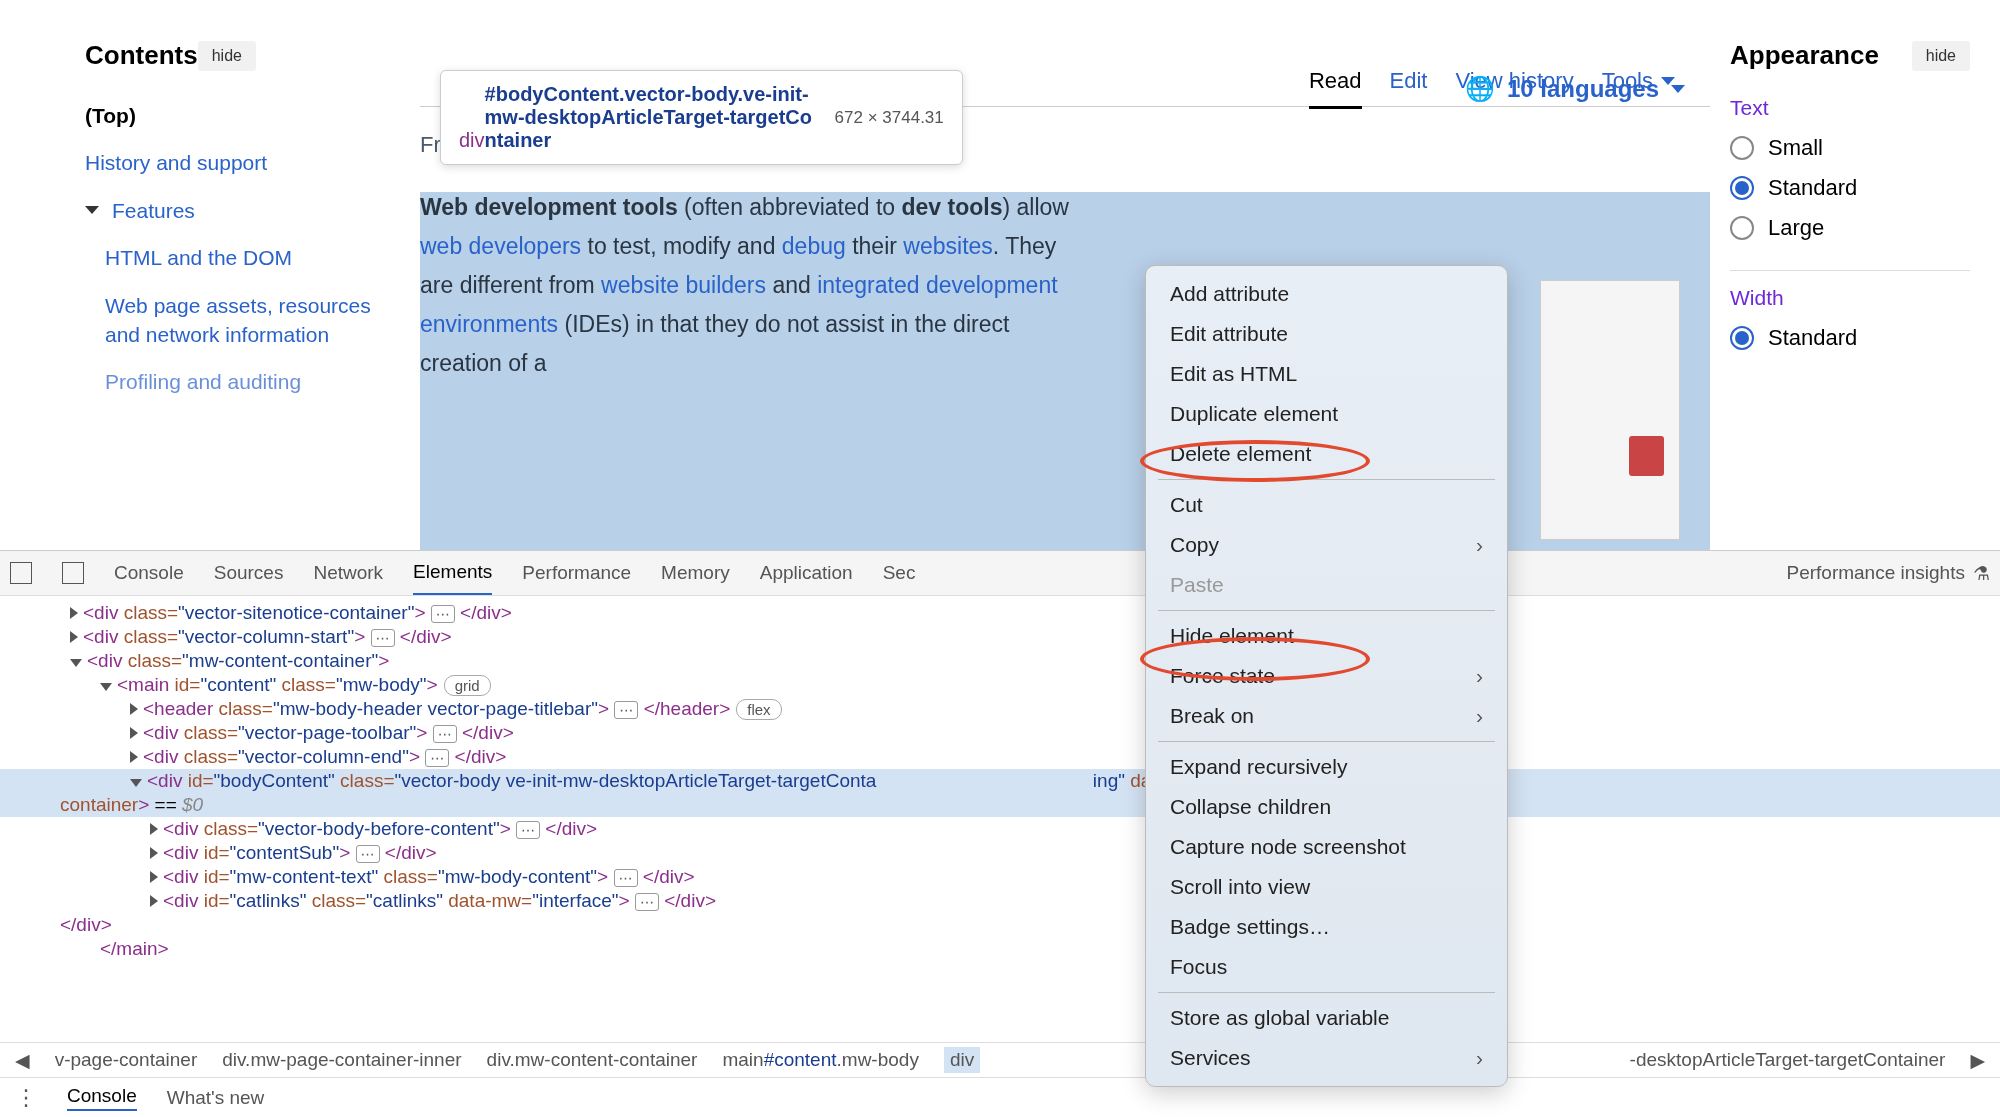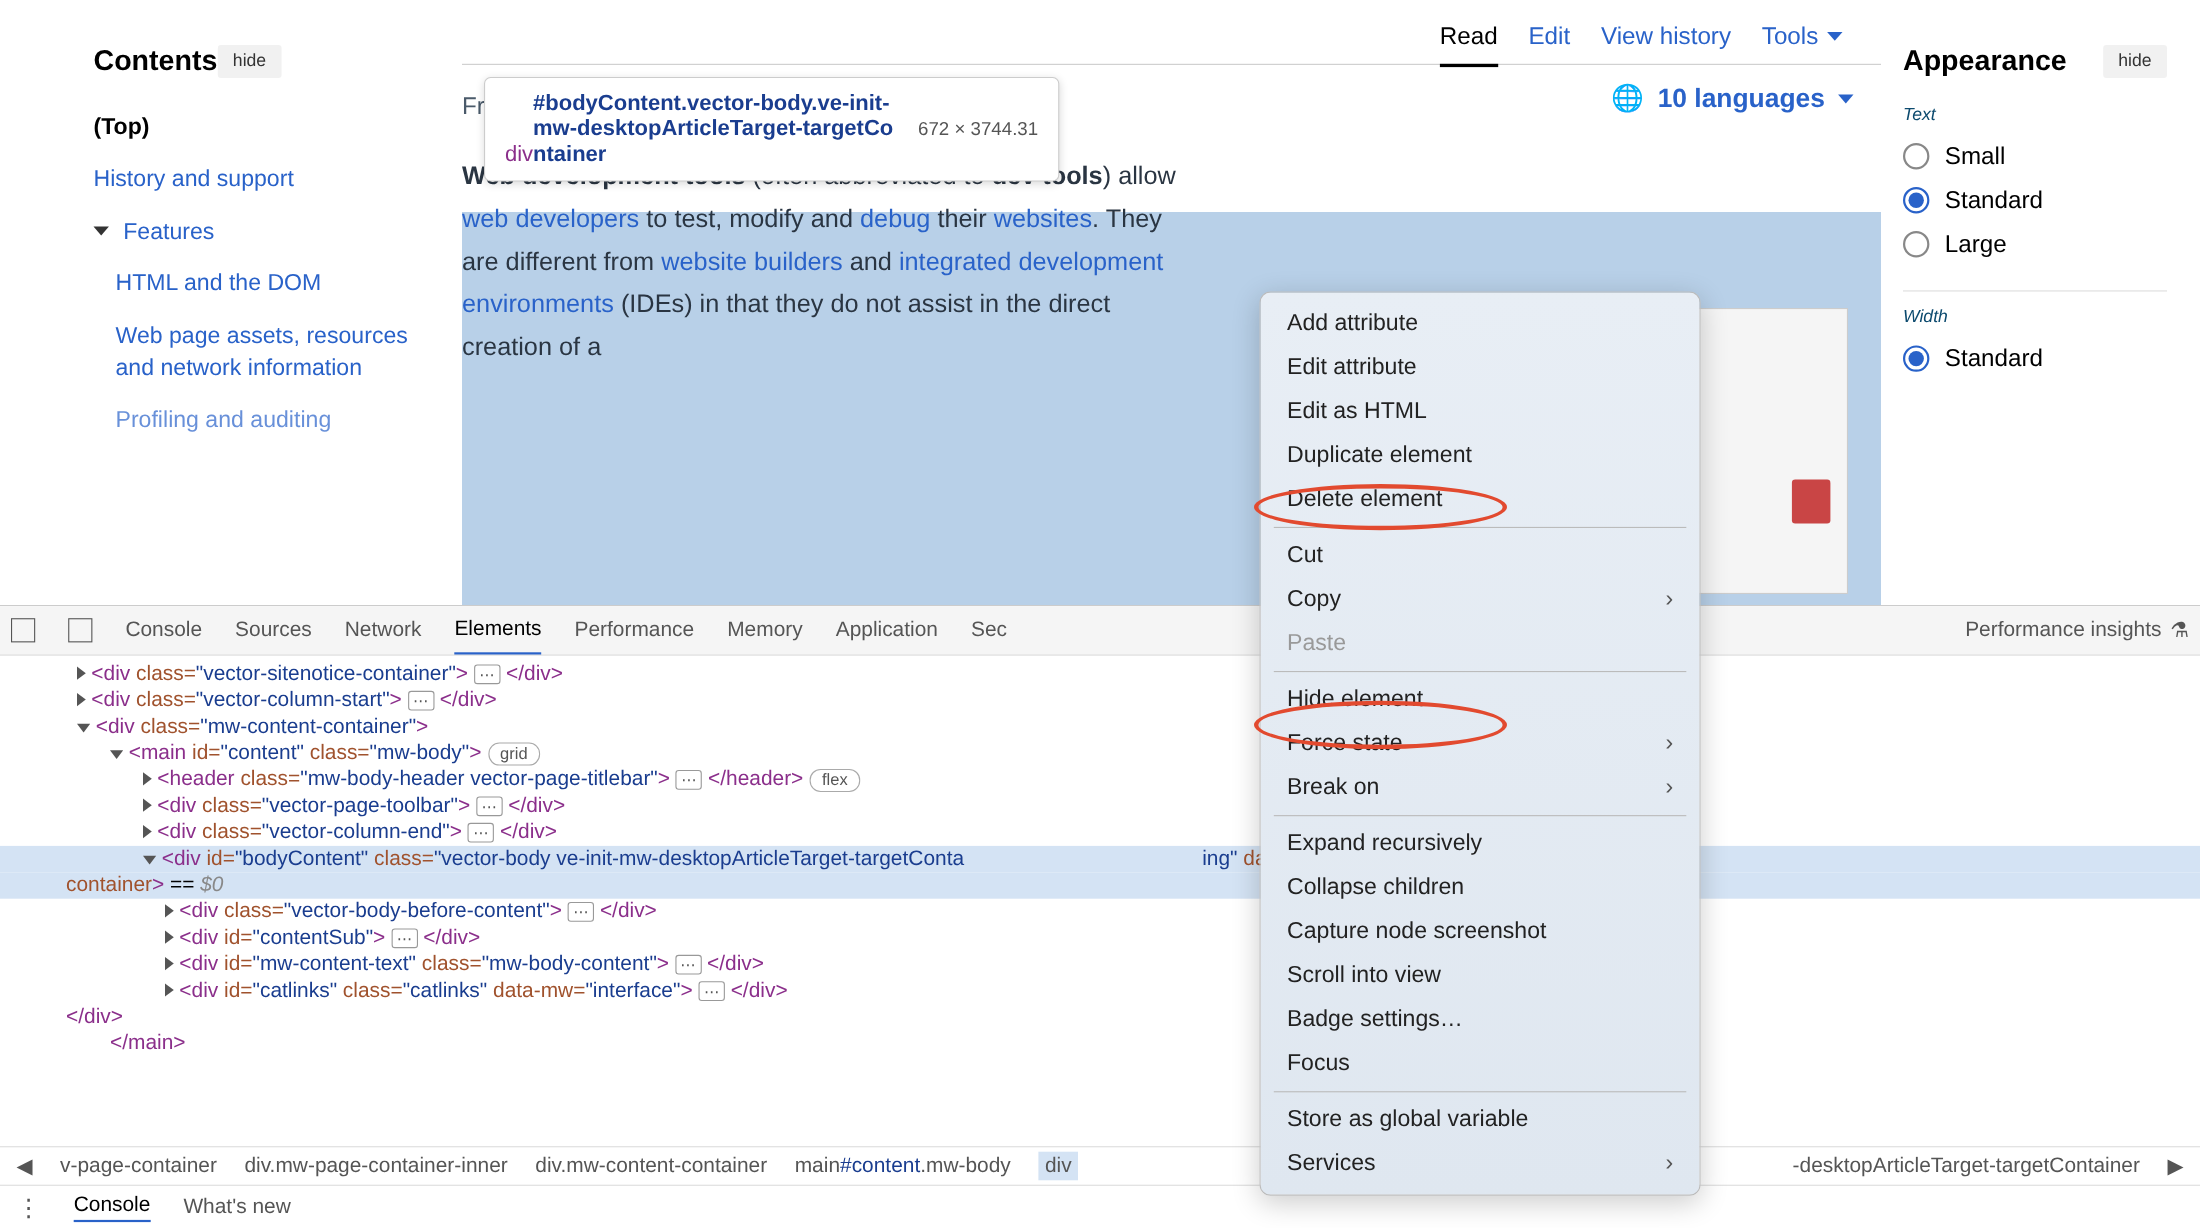--- a/index.html
+++ b/index.html
@@ -12,41 +12,41 @@
 .contents-title { font-size: 26px; font-weight: 700; }
 .hide-btn { background: #f1f1f1; border: none; padding: 6px 14px; font-size: 16px; border-radius: 3px; cursor: pointer; color: #333; }
 .toc-item { font-size: 21px; color: #2962c9; margin-bottom: 18px; cursor: pointer; line-height: 1.4; }
 .toc-item.active { color: #000; font-weight: 700; }
 .toc-item.section { display: flex; align-items: center; gap: 8px; }
 .toc-sub { padding-left: 20px; }
 .chevron-down { width: 0; height: 0; border-left: 7px solid transparent; border-right: 7px solid transparent; border-top: 8px solid #333; display: inline-block; margin-right: 5px; }
 
 .article-area { flex: 1; position: relative; padding-top: 20px; background: linear-gradient(to bottom, #fff 0%, #fff 35%, #b8d0e8 35%, #b8d0e8 100%); }
 .article-tabs { display: flex; justify-content: flex-end; gap: 28px; padding-right: 30px; border-bottom: 1px solid #ccc; padding-bottom: 12px; background: #fff; }
-.tab-link { font-size: 22px; color: #2962c9; cursor: pointer; }
+.tab-link { font-size: 22px; color: #2962c9; cursor: pointer; margin-top: 48px; }
 .tab-link.active { color: #000; border-bottom: 3px solid #000; padding-bottom: 12px; margin-bottom: -15px; }
 .tools-link { display: flex; align-items: center; gap: 8px; }
 
 .article-content { padding: 25px 20px 0 0; }
 .subtitle { font-size: 22px; color: #4a5a6a; margin-bottom: 30px; }
 .body-text { font-size: 23px; line-height: 1.7; color: #2a3542; max-width: 650px; }
 .body-text b { font-weight: 700; }
 .body-text a { color: #2962c9; text-decoration: none; }
 
 .element-tooltip { position: absolute; top: 70px; left: 440px; background: #fff; border: 1px solid #ccc; border-radius: 6px; padding: 12px 18px; box-shadow: 0 2px 8px rgba(0,0,0,0.15); z-index: 50; display: flex; align-items: center; gap: 20px; }
 .tooltip-selector { font-size: 20px; }
 .tooltip-tag { color: #8b2f8b; }
 .tooltip-id { color: #1a3d8f; font-weight: 600; }
 .tooltip-dim { font-size: 17px; color: #555; white-space: nowrap; }
 
 .right-sidebar { width: 290px; padding: 40px 30px 0 20px; }
 .appearance-header { display: flex; align-items: center; justify-content: space-between; margin-bottom: 25px; }
 .appearance-title { font-size: 26px; font-weight: 700; }
 .setting-group { border-bottom: 1px solid #ddd; padding-bottom: 15px; margin-bottom: 15px; }
-.setting-label { font-size: 16px; color: #0c4a6e; margin-bottom: 15px; font-style: italic; }
+.setting-label { font-size: 21px; color: #6d28d9; margin-bottom: 15px; }
 .radio-option { display: flex; align-items: center; gap: 14px; font-size: 22px; margin-bottom: 14px; }
 .radio { width: 24px; height: 24px; border: 2px solid #888; border-radius: 50%; display: inline-flex; align-items: center; justify-content: center; }
 .radio.checked { border-color: #2962c9; }
 .radio.checked::after { content: ''; width: 14px; height: 14px; background: #2962c9; border-radius: 50%; }
 
 .devtools { position: absolute; top: 550px; left: 0; right: 0; bottom: 0; background: #fff; border-top: 1px solid #ccc; display: flex; flex-direction: column; }
 .devtools-tabs { display: flex; align-items: center; border-bottom: 1px solid #ddd; background: #f5f5f5; height: 45px; padding: 0 10px; gap: 30px; font-size: 19px; color: #555; }
 .dt-tab { cursor: pointer; padding: 10px 0; }
 .dt-tab.active { border-bottom: 2px solid #2962c9; color: #000; }
 .dt-icon-btn { width: 22px; height: 22px; border: 1px solid #555; }
@@ -72,21 +72,21 @@
 .breadcrumb-bar { display: flex; align-items: center; border-top: 1px solid #ddd; background: #fff; height: 35px; padding: 0 15px; font-size: 19px; color: #555; gap: 25px; overflow: hidden; }
 .crumb { white-space: nowrap; }
 .crumb .cid { color: #1a3d8f; }
 .crumb.selected { background: #d4e3f4; padding: 2px 6px; }
 
 .bottom-tabs { display: flex; align-items: center; border-top: 1px solid #ddd; height: 40px; padding: 0 15px; gap: 30px; font-size: 19px; }
 .bt-tab { color: #555; }
 .bt-tab.active { border-bottom: 2px solid #2962c9; color: #000; padding-bottom: 2px; }
 .kebab { font-size: 22px; color: #555; }
 
-.context-menu { position: absolute; top: 265px; left: 1145px; width: 401px; background: linear-gradient(to bottom, #e8eef5, #dfe7f0); border: 1px solid #bbb; border-radius: 10px; box-shadow: 0 6px 25px rgba(0,0,0,0.2); padding: 8px 0; z-index: 100; font-size: 21px; }
+.context-menu { position: absolute; top: 265px; left: 1145px; width: 363px; background: linear-gradient(to bottom, #e8eef5, #dfe7f0); border: 1px solid #bbb; border-radius: 10px; box-shadow: 0 6px 25px rgba(0,0,0,0.2); padding: 8px 0; z-index: 100; font-size: 21px; }
 .cm-item { padding: 8px 24px; display: flex; justify-content: space-between; align-items: center; color: #222; cursor: pointer; }
 .cm-item.disabled { color: #999; }
 .cm-sep { height: 1px; background: #bbb; margin: 5px 12px; }
 .cm-arrow { color: #555; }
 .highlight-oval { position: absolute; border: 4px solid #e24a2f; border-radius: 50%; pointer-events: none; z-index: 101; }
 .oval1 { top: 440px; left: 1140px; width: 230px; height: 42px; }
 .oval2 { top: 637px; left: 1140px; width: 230px; height: 44px; }
 
 .thumb-preview { position: absolute; top: 280px; left: 1540px; width: 140px; height: 260px; background: #f5f5f5; border: 1px solid #ccc; z-index: 40; }
 .thumb-inner { width: 35px; height: 40px; background: #c94545; position: absolute; right: 15px; top: 155px; border-radius: 3px; }

